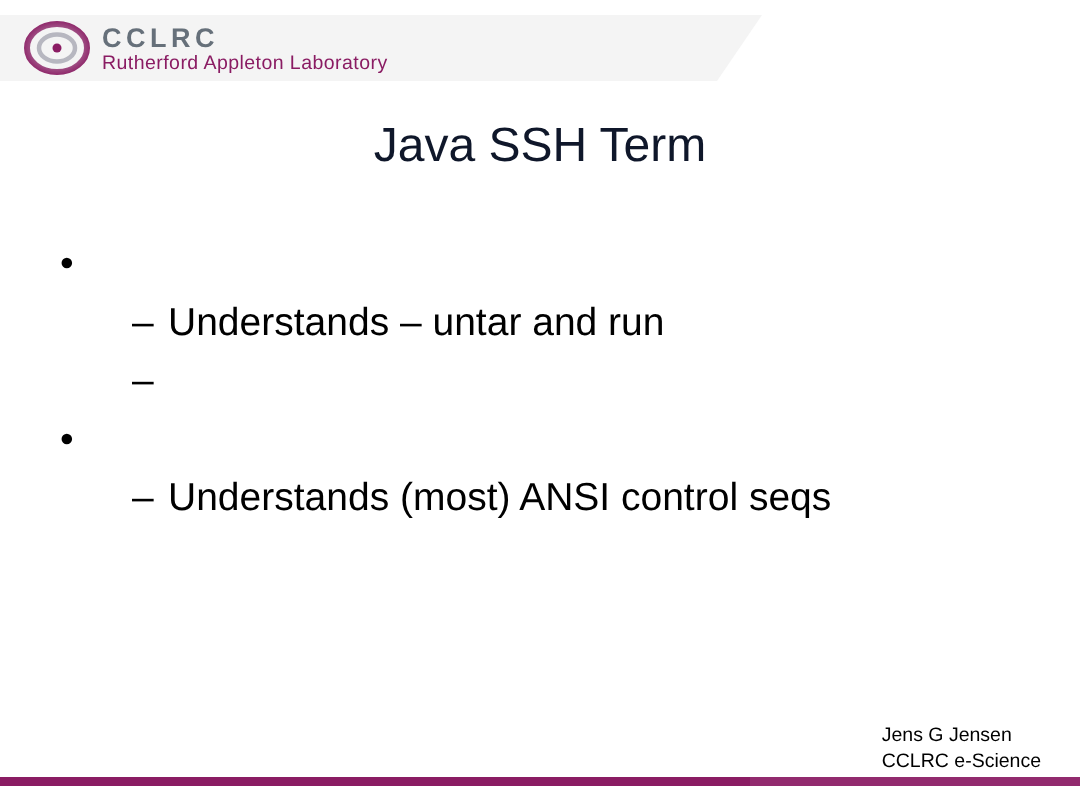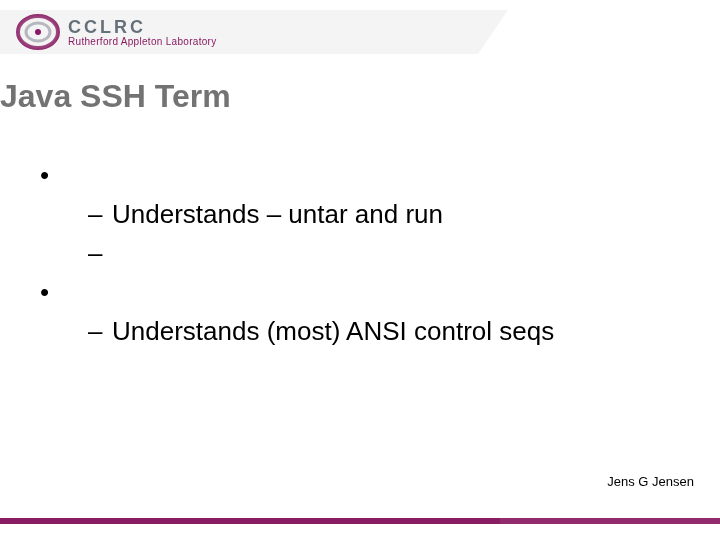--- a/index.html
+++ b/index.html
@@ -4,28 +4,28 @@
 <style>
   * { margin: 0; padding: 0; box-sizing: border-box; }
   html, body { width: 720px; height: 540px; font-family: Arial, Helvetica, sans-serif; background: #ffffff; color: #000; }
   .slide { position: relative; width: 720px; height: 540px; background: #fff; }
   .header-band { position: absolute; top: 10px; left: 0; width: 478px; height: 44px; background: #f4f4f4; }
   .header-band::after { content:""; position:absolute; right:-30px; top:0; width:0; height:0; border-top:44px solid #f4f4f4; border-right:30px solid transparent; }
   .logo { position: absolute; top: 12px; left: 16px; display: flex; align-items: center; }
   .logo-mark { width: 44px; height: 40px; position: relative; }
   .logo-text { margin-left: 8px; }
   .logo-text .big { font-size: 18px; letter-spacing: 3px; color: #66707a; font-weight: 600; }
-  .logo-text .sub { font-size: 10px; color: #8a1c63; letter-spacing: 0.3px; margin-top: -2px; }
-  .title { position: absolute; top: 78px; left: 0; width: 720px; font-size: 32px; font-weight: 700; color: #737373; }
+  .logo-text .sub { font-size: 13px; color: #8a1c63; letter-spacing: 0.3px; margin-top: -2px; }
+  .title { position: absolute; top: 78px; left: 0; width: 720px; text-align: center; font-size: 32px; font-weight: 400; color: #0f172a; }
   .content { position: absolute; top: 156px; left: 40px; right: 40px; }
   .bullet-l1 { font-size: 26px; line-height: 1.5; display: flex; }
   .bullet-l1 .dot { width: 24px; }
   .bullet-l2 { font-size: 26px; line-height: 1.5; display: flex; padding-left: 48px; }
   .bullet-l2 .dash { width: 24px; }
-  .footer-text { position: absolute; right: 26px; bottom: 49px; text-align: left; font-size: 13px; line-height: 1.35; color: #000; margin-top: 28px; }
+  .footer-text { position: absolute; right: 26px; bottom: 24px; text-align: left; font-size: 13px; line-height: 1.35; color: #000; margin-top: 28px; }
   .footer-bar { position: absolute; left: 0; bottom: 16px; width: 720px; height: 6px; display: flex; }
   .footer-bar .a { width: 500px; background: #8a1c63; }
   .footer-bar .b { flex: 1; background: #922a6e; }
 </style>
 </head>
 <body>
 <div class="slide">
 
 <div class="header-band"></div>
 
@@ -66,20 +66,21 @@
     <span class="dot">•</span>
   </div>
   <div class="bullet-l2">
     <span class="dash">–</span>
     <span>Understands (most) ANSI control seqs</span>
   </div>
 </div>
 
 <div class="footer-text">
   <div>Jens G Jensen</div>
+  <div>CCLRC e-Science</div>
 </div>
 
 <div class="footer-bar">
   <div class="a"></div>
       <div class="b"></div>
 </div>
 
 </div>
 
 </body></html>

